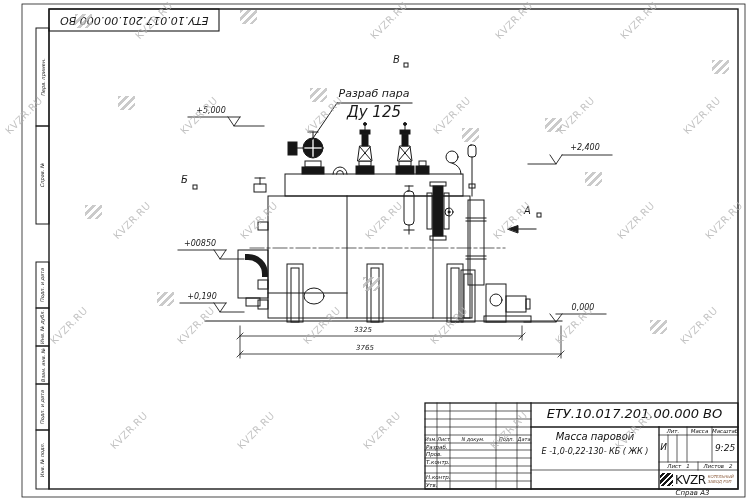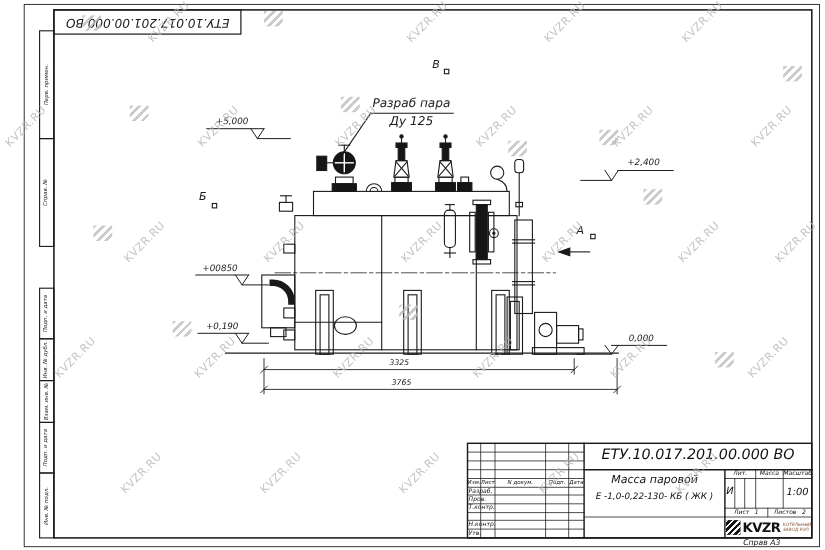--- a/index.html
+++ b/index.html
@@ -21,21 +21,21 @@
   .corner{position:absolute;left:49px;top:9px;width:170px;height:22px;display:flex;
           align-items:center;justify-content:center;z-index:5;}
   .corner span{transform:rotate(180deg);font-size:11px;font-style:italic;white-space:nowrap;}
   
   .tbt{position:absolute;font-style:italic;color:#111;white-space:nowrap;line-height:1;z-index:6;}
   .row2{display:flex;justify-content:center;gap:5px;}
   .brand{position:absolute;left:660px;top:471px;width:77px;height:17px;display:flex;
          align-items:center;gap:2px;z-index:6;}
   .brand .mark{width:13px;height:13px;background:#161616;flex:0 0 auto;
          background-image:repeating-linear-gradient(135deg,#fff 0 1.5px,#161616 1.5px 4px);}
-  .brand .nm{font-weight:bold;font-size:12px;letter-spacing:-.5px;color:#111;}
+  .brand .nm{font-weight:normal;font-size:12px;letter-spacing:-.5px;color:#111;}
   .brand .tag{display:flex;flex-direction:column;font-size:4px;color:#8a5a3a;line-height:1.15;font-style:italic;}
 </style>
 </head>
 <body>
 
 <div class="stage">
 
   <svg width="750" height="500" viewBox="0 0 750 500">
     <g stroke="#1a1a1a" fill="none" stroke-width="1" stroke-linecap="square">
 
@@ -259,21 +259,21 @@
       <span>Взам. инв. №</span>
     </div>
   <div class="vbox" style="left:36px;top:384px;width:13px;height:46px">
       <span>Подп. и дата</span>
     </div>
   <div class="vbox" style="left:36px;top:430px;width:13px;height:59px">
       <span>Инв. № подл.</span>
     </div>
 
   <div class="ann c" style="left:336px;top:88px;width:76px;font-size:11px">Разраб пара</div>
-  <div class="ann c" style="left:344px;top:105px;width:60px;font-size:11px">Ду 125</div>
+  <div class="ann c" style="left:344px;top:105px;width:60px;font-size:15px">Ду 125</div>
 
   <div class="ann c" style="left:186px;top:107px;width:50px;font-size:8px">+5,000</div>
   <div class="ann c" style="left:560px;top:144px;width:50px;font-size:8px">+2,400</div>
   <div class="ann c" style="left:176px;top:240px;width:48px;font-size:8px">+00850</div>
   <div class="ann c" style="left:178px;top:293px;width:48px;font-size:8px">+0,190</div>
   <div class="ann c" style="left:560px;top:304px;width:46px;font-size:8px">0,000</div>
 
   <div class="ann" style="left:181px;top:175px;font-size:10px">Б</div>
   <div class="ann" style="left:393px;top:55px;font-size:10px">В</div>
   <div class="ann" style="left:524px;top:206px;font-size:10px">А</div>
@@ -294,21 +294,21 @@
   <div class="tbt" style="left:426px;top:445px;font-size:5.5px">Разраб.</div>
   <div class="tbt" style="left:426px;top:452px;font-size:5.5px">Пров.</div>
   <div class="tbt" style="left:426px;top:460px;font-size:5.5px">Т.контр.</div>
   <div class="tbt" style="left:426px;top:475px;font-size:5.5px">Н.контр.</div>
   <div class="tbt" style="left:426px;top:483px;font-size:5.5px">Утв.</div>
 
   <div class="tbt c" style="left:659px;top:429px;width:28px;font-size:5.5px">Лит.</div>
   <div class="tbt c" style="left:687px;top:429px;width:25px;font-size:5.5px">Масса</div>
   <div class="tbt c" style="left:712px;top:429px;width:26px;font-size:5.5px">Масштаб</div>
   <div class="tbt c" style="left:659px;top:443px;width:9px;font-size:9px">И</div>
-  <div class="tbt c" style="left:712px;top:444px;width:26px;font-size:9px">1:00</div>
+  <div class="tbt c" style="left:712px;top:444px;width:26px;font-size:9px">9:25</div>
 
   <div class="tbt row2" style="left:659px;top:463.5px;width:39px;font-size:5.5px">
     <span>Лист</span>
     <span>1</span>
   </div>
   <div class="tbt row2" style="left:698px;top:463.5px;width:40px;font-size:5.5px">
     <span>Листов</span>
     <span>2</span>
   </div>
 

